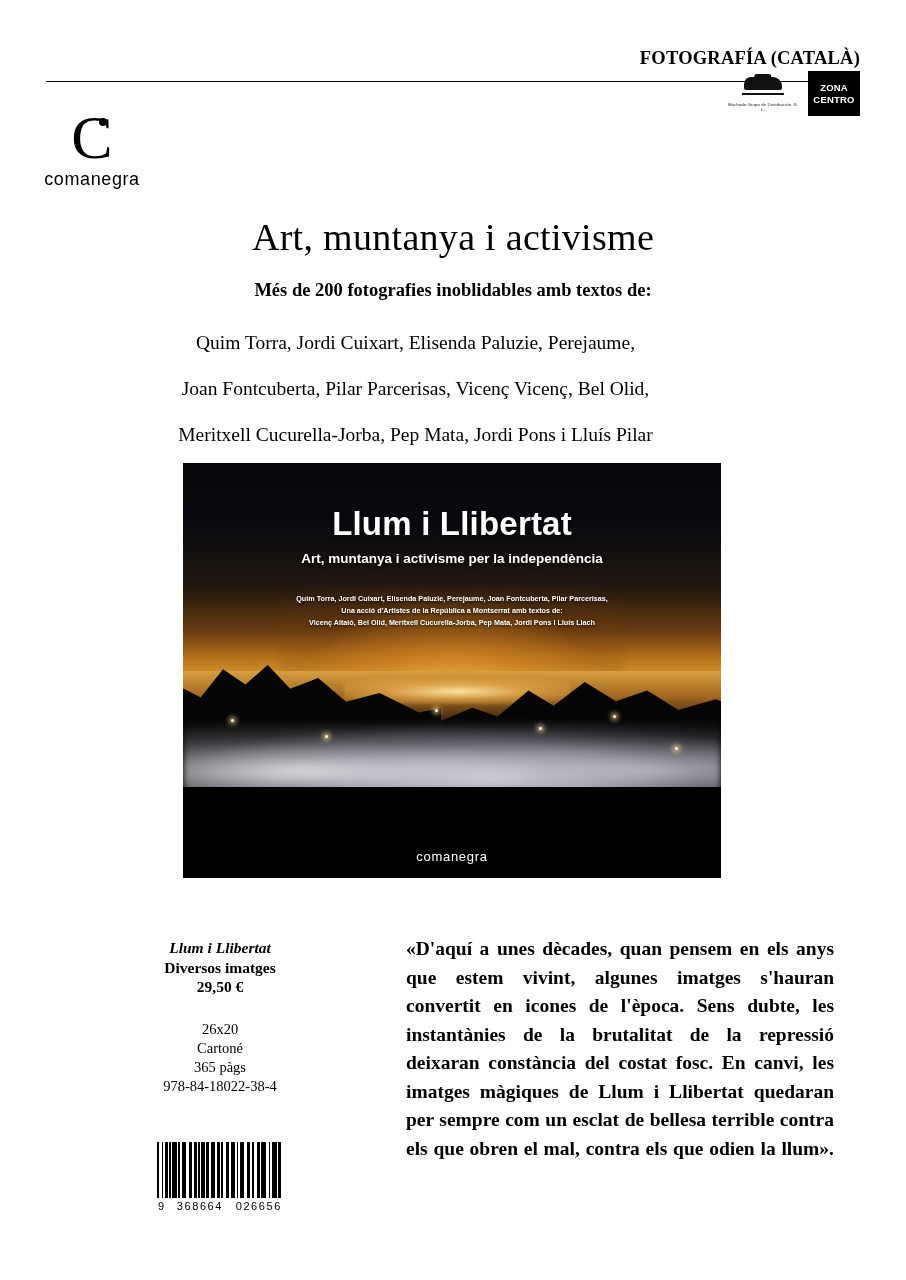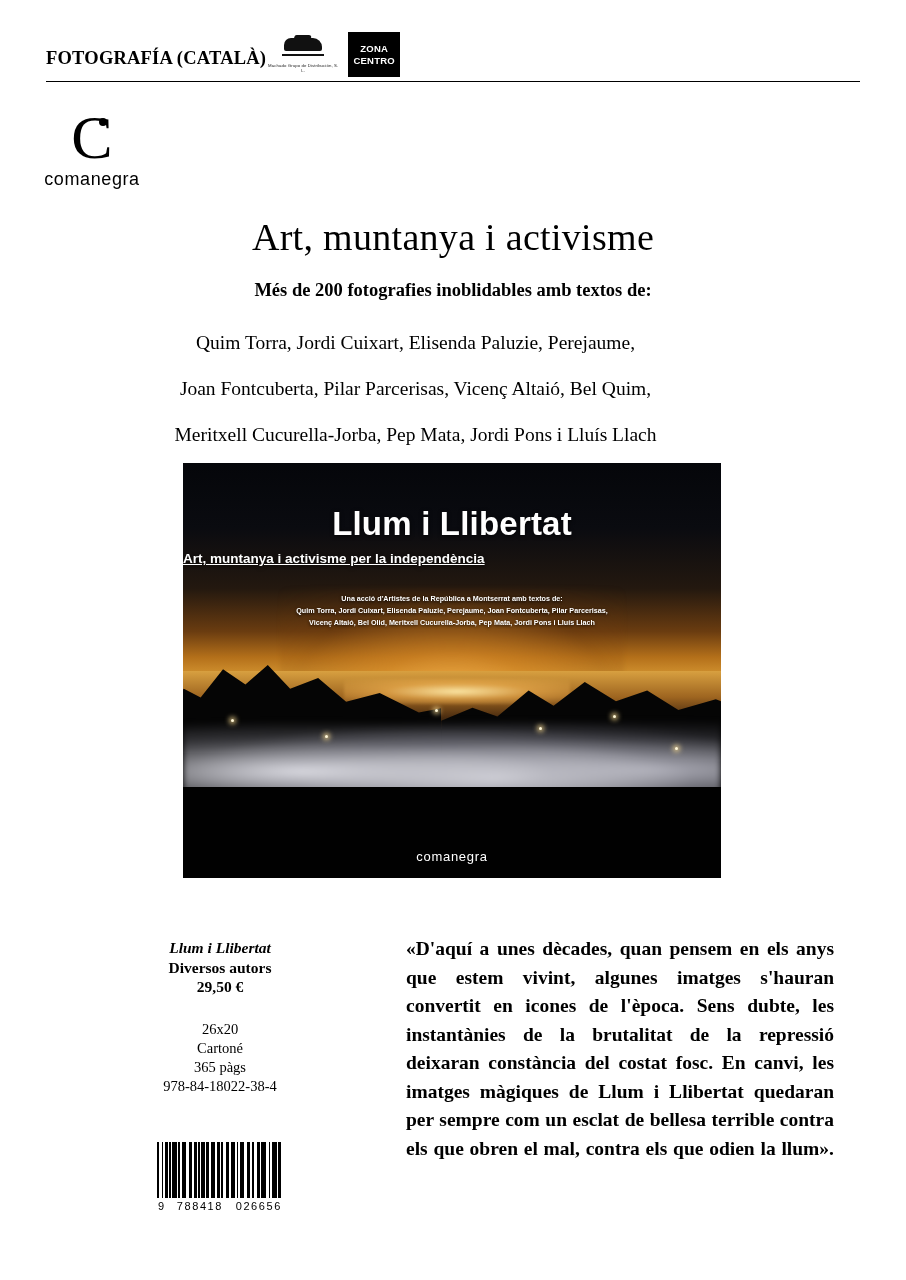--- a/index.html
+++ b/index.html
@@ -19,21 +19,22 @@
 
   
   .header {
     position: absolute;
     left: 46px;
     top: 30px;
     width: 814px;
     height: 52px;
     border-bottom: 1.5px solid #000;
     display: flex;
-    align-items: flex-start;
+    align-items: flex-end;
+    flex-direction: column;
   }
   .header-cat {
     font-family: "Liberation Serif", serif;
     font-weight: bold;
     font-size: 18.5px;
     letter-spacing: 0.2px;
     white-space: nowrap;
     padding-top: 18px;
   }
   .header-mid {
@@ -259,27 +260,26 @@
     color: #fff;
     font-family: "Liberation Sans", sans-serif;
     font-weight: bold;
     font-size: 33px;
     letter-spacing: 0.2px;
     text-shadow: 0 1px 4px rgba(0,0,0,0.8);
   }
   .cover-sub {
     position: absolute;
     left: 0; top: 88px; width: 100%;
-    text-align: left;
+    text-align: center;
     color: #fff;
     font-family: "Liberation Sans", sans-serif;
     font-weight: bold;
     font-size: 13.5px;
     text-shadow: 0 1px 4px rgba(0,0,0,0.8);
-    text-decoration: underline;
   }
   .cover-credits {
     position: absolute;
     left: 0; top: 130px; width: 100%;
     text-align: center;
     color: #fff;
     font-family: "Liberation Sans", sans-serif;
     font-weight: bold;
     font-size: 7.2px;
     line-height: 12px;
@@ -405,22 +405,22 @@
       <span>C</span>
       <span class="dot"></span>
     </div>
     <div class="name">comanegra</div>
   </div>
 
   <div class="title">Art, muntanya i activisme</div>
   <div class="subtitle">Més de 200 fotografies inoblidables amb textos de:</div>
   <div class="authors">
     <div class="line">Quim Torra, Jordi Cuixart, Elisenda Paluzie, Perejaume,</div>
-    <div class="line">Joan Fontcuberta, Pilar Parcerisas, Vicenç Altaió, Bel Quim,</div>
-    <div class="line">Meritxell Cucurella-Jorba, Pep Mata, Jordi Pons i Lluís Llach</div>
+    <div class="line">Joan Fontcuberta, Pilar Parcerisas, Vicenç Vicenç, Bel Olid,</div>
+    <div class="line">Meritxell Cucurella-Jorba, Pep Mata, Jordi Pons i Lluís Pilar</div>
   </div>
 
   <div class="cover">
     <div class="sky"></div>
     <div class="glow"></div>
     <div class="midband"></div>
     <div class="citylight"></div>
     <div class="ridge1"></div>
     <div class="ridge2"></div>
     <div class="clouds"></div>
@@ -428,30 +428,30 @@
     <div class="spark" style="left:48px;  top:256px;"></div>
     <div class="spark" style="left:142px; top:272px;"></div>
     <div class="spark" style="left:252px; top:246px;"></div>
     <div class="spark" style="left:356px; top:264px;"></div>
     <div class="spark" style="left:430px; top:252px;"></div>
     <div class="spark" style="left:492px; top:284px;"></div>
 
     <div class="cover-title">Llum i Llibertat</div>
     <div class="cover-sub">Art, muntanya i activisme per la independència</div>
     <div class="cover-credits">
+      <div>Quim Torra, Jordi Cuixart, Elisenda Paluzie, Perejaume, Joan Fontcuberta, Pilar Parcerisas,</div>
       <div>Una acció d'Artistes de la República a Montserrat amb textos de:</div>
-      <div>Quim Torra, Jordi Cuixart, Elisenda Paluzie, Perejaume, Joan Fontcuberta, Pilar Parcerisas,</div>
       <div>Vicenç Altaió, Bel Olid, Meritxell Cucurella-Jorba, Pep Mata, Jordi Pons i Lluís Llach</div>
     </div>
     <div class="cover-pub">comanegra</div>
   </div>
 
   <div class="info">
     <div class="bt">Llum i Llibertat</div>
-    <div class="ba">Diversos autors</div>
+    <div class="ba">Diversos imatges</div>
     <div class="price">29,50 €</div>
     <div class="specs">
       <div>26x20</div>
       <div>Cartoné</div>
       <div>365 pàgs</div>
       <div>978-84-18022-38-4</div>
     </div>
   </div>
 
   <div class="barcode">
@@ -504,20 +504,20 @@
         <i style="width: 2.43902%; background: rgb(255, 255, 255);"></i>
         <i style="width: 1.21951%; background: rgb(0, 0, 0);"></i>
         <i style="width: 1.21951%; background: rgb(255, 255, 255);"></i>
         <i style="width: 3.65854%; background: rgb(0, 0, 0);"></i>
         <i style="width: 1.21951%; background: rgb(255, 255, 255);"></i>
         <i style="width: 2.43902%; background: rgb(0, 0, 0);"></i>
         <i style="width: 1.21951%; background: rgb(255, 255, 255);"></i>
       </div>
     <div class="digits">
       <span class="d1">9</span>
-      <span>788418</span>
+      <span>368664</span>
       <span>026656</span>
     </div>
   </div>
 
   <div class="quote">«D'aquí a unes dècades, quan pensem en els anys que estem vivint, algunes imatges s'hauran convertit en icones de l'època. Sens dubte, les instantànies de la brutalitat de la repressió deixaran constància del costat fosc. En canvi, les imatges màgiques de Llum i Llibertat quedaran per sempre com un esclat de bellesa terrible contra els que obren el mal, contra els que odien la llum».</div>
 
 </div>
 
 </body></html>

